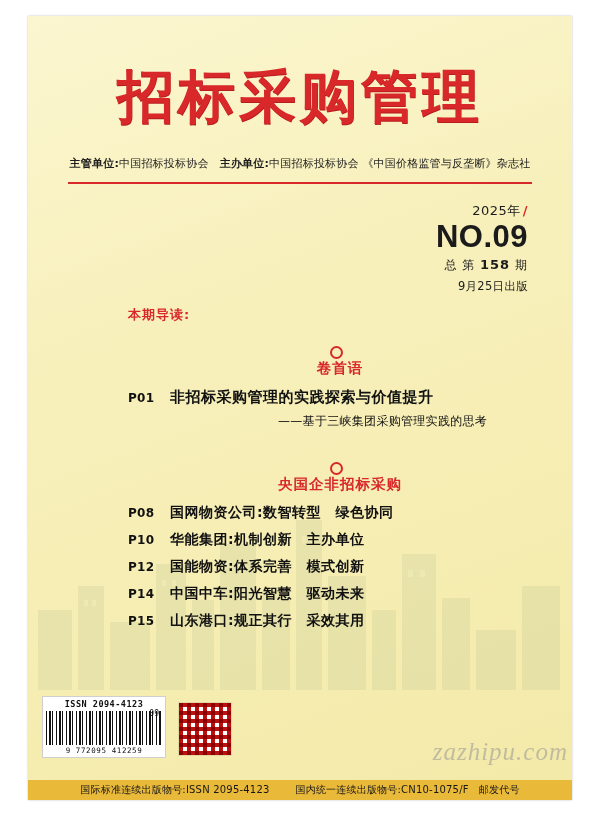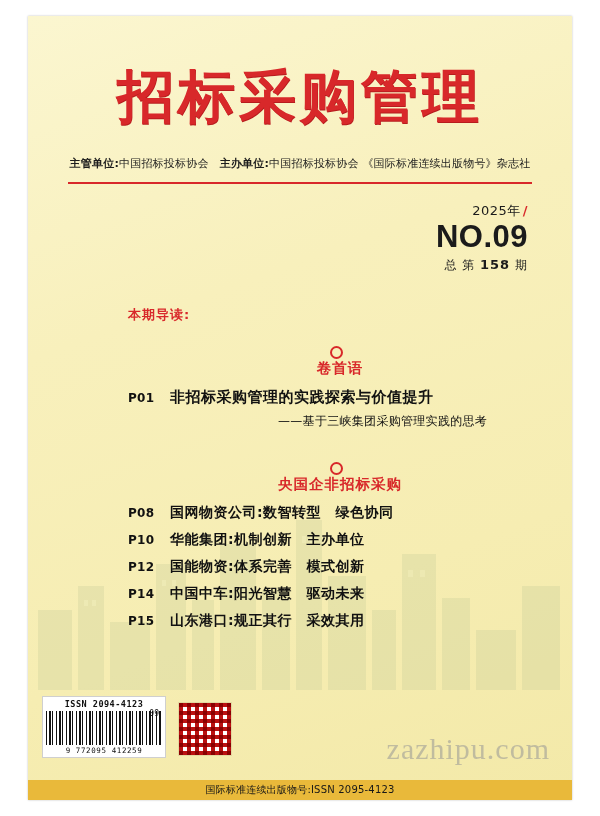--- a/index.html
+++ b/index.html
@@ -245,24 +245,25 @@
     font-family: "DejaVu Sans", sans-serif;
     font-size: 10px;
     display: flex;
     align-items: center;
     justify-content: center;
     gap: 26px;
     letter-spacing: 0.2px;
   }
   .watermark {
     position: absolute;
-    right: 22px;
+    right: 4px;
     bottom: 34px;
     font-family: "Liberation Serif", serif;
-    font-size: 30px;
+    font-size: 25px;
+    font-style: italic;
     color: rgba(150,150,150,0.55);
     letter-spacing: 1px;
   }
 </style>
 </head>
 <body>
 
 <div class="cover">
 
   <svg class="skyline" viewBox="0 0 544 200" preserveAspectRatio="none">
@@ -295,36 +296,37 @@
         <rect x="392" y="80" width="5" height="7"></rect>
     </g>
   </svg>
 
   <div class="title-block">
     <h1 class="main-title">招标采购管理</h1>
   </div>
 
   <div class="org-line">
     <b>主管单位:</b><span>中国招标投标协会</span>
-    &nbsp;&nbsp;<b>主办单位:</b><span>中国招标投标协会 《国际标准连续出版物号》杂志社</span>
+    &nbsp;&nbsp;<b>主办单位:</b><span>中国招标投标协会 《中国价格监管与反垄断》杂志社</span>
   </div>
 
   <div class="rule-red"></div>
 
   <div class="issue-block">
     <div class="issue-year">
       <span>2025年</span><span class="slash">/</span>
     </div>
     <div class="issue-no">NO.09</div>
     <div class="issue-total">
       <span>总</span>
       <span>第</span>
       <b>158</b>
       <span>期</span>
     </div>
+    <div class="issue-date">9月25日出版</div>
   </div>
 
   <div class="toc">
     <div class="toc-heading">本期导读:</div>
 
     <div class="section">
       <div class="section-title">
         <span class="bullet-ring"></span>
         <span>卷首语</span>
       </div>
@@ -372,15 +374,16 @@
     <div class="barcode-num">9 772095 412259</div>
     <div class="issue-sup">09</div>
   </div>
 
   <div class="qr"></div>
 
   <div class="watermark">zazhipu.com</div>
 
   <div class="footer-bar">
     <span>国际标准连续出版物号:ISSN 2095-4123</span>
+    <span>国内统一连续出版物号:CN10-1075/F　邮发代号</span>
   </div>
 
 </div>
 
 </body></html>

